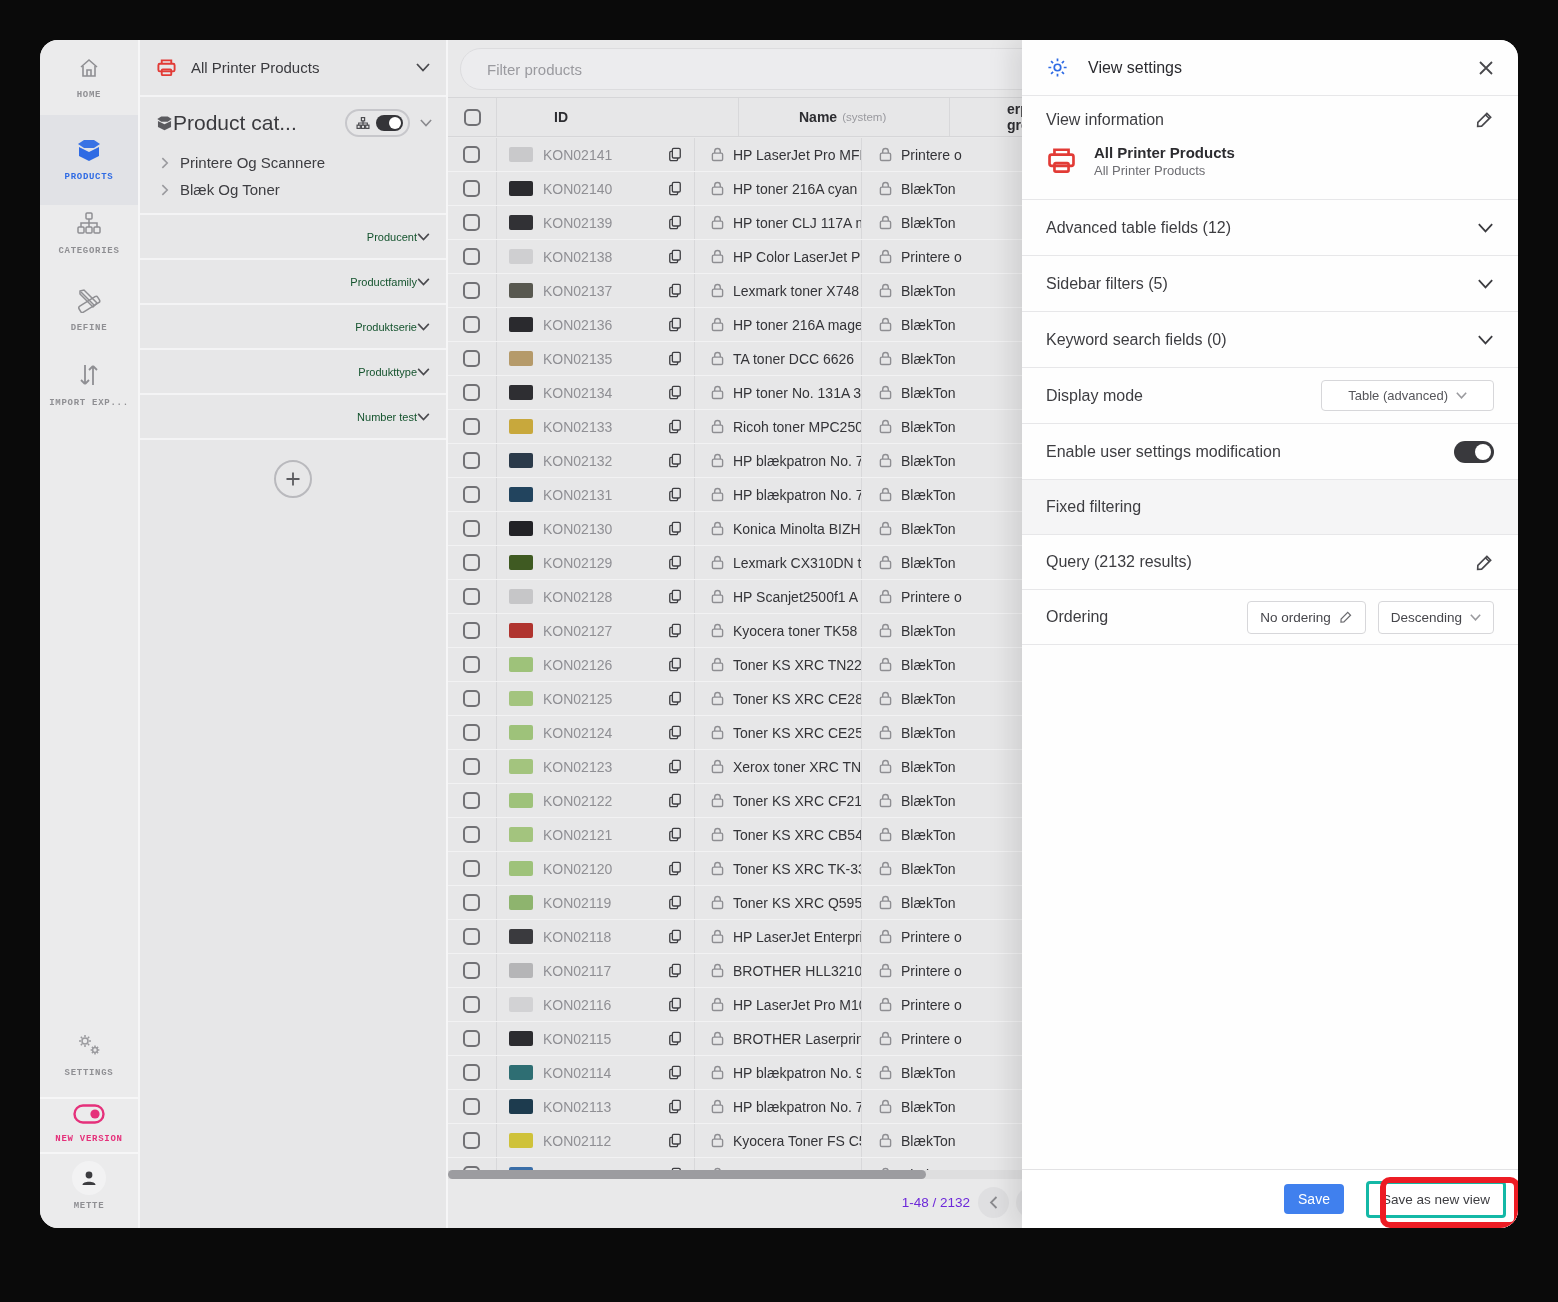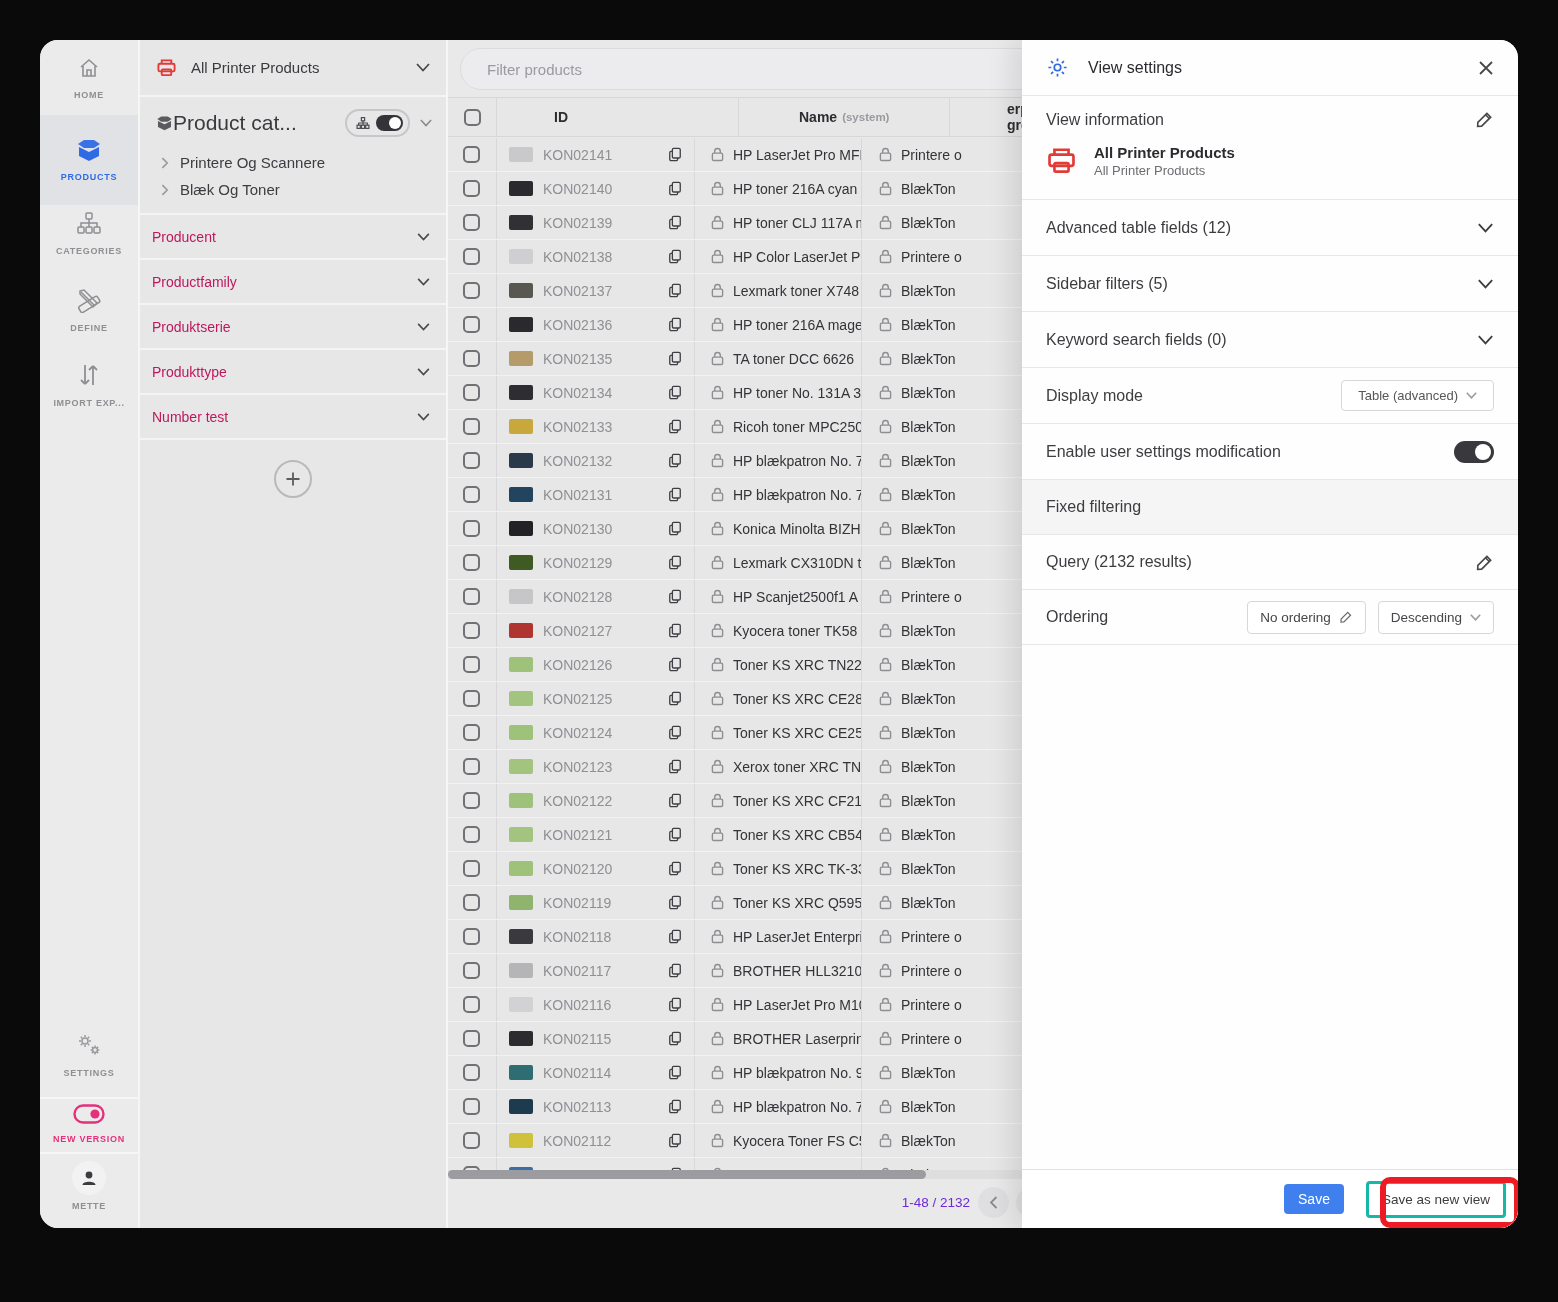--- a/index.html
+++ b/index.html
@@ -5,21 +5,21 @@
   html,body{margin:0;padding:0;background:#0a0a0a;width:1558px;height:1302px;
     font-family:"Liberation Sans",sans-serif;-webkit-font-smoothing:antialiased;}
   *{box-sizing:border-box;}
   .frame{position:relative;width:1558px;height:1302px;background:#0a0a0a;overflow:hidden;}
   .app{position:absolute;left:40px;top:40px;width:1478px;height:1188px;background:#e9e9ea;
     border-radius:18px;overflow:hidden;}
 
   
   .rail{position:absolute;left:0;top:0;width:100px;height:100%;background:#ebebec;border-right:2px solid #f6f6f7;}
   .rail-item{position:absolute;left:0;width:98px;text-align:center;cursor:pointer;}
-  .rail-item .lbl{display:block;margin-top:6px;font-size:9px;letter-spacing:.08em;color:#8f8f93;font-weight:bold;}
+  .rail-item .lbl{display:block;margin-top:6px;font-size:9px;letter-spacing:.08em;color:#8f8f93;font-weight:bold;font-family:Liberation Mono, monospace;}
   .rail-item svg{display:inline-block;}
   .rail-item.active{background:#e1e2e6;}
   .rail-item.active .lbl{color:#2f6be4;}
   .rail-item.pink .lbl{color:#e5317b;}
   .rail-div{position:absolute;left:0;width:98px;height:2px;background:#f6f6f7;}
   .avatar{width:34px;height:34px;border-radius:50%;background:#f2f2f3;margin:0 auto;
     display:flex;align-items:center;justify-content:center;}
 
   
   .filters{position:absolute;left:100px;top:0;width:308px;height:100%;background:#e7e7e8;border-right:2px solid #f6f6f7;}
@@ -29,38 +29,38 @@
   .f-cat-head{height:52px;display:flex;align-items:center;padding:0 14px 0 16px;cursor:pointer;}
   .f-cat-head .txt{margin-left:0;font-size:21px;color:#3a3a3e;flex:1;}
   .pill-toggle{display:flex;align-items:center;gap:6px;border:2px solid #c7c7cb;border-radius:16px;
     padding:4px 5px 4px 9px;margin-right:10px;cursor:pointer;background:transparent;}
   .mini-toggle{width:27px;height:16px;border-radius:8px;background:#343438;position:relative;}
   .mini-toggle::after{content:"";position:absolute;right:2px;top:2px;width:12px;height:12px;border-radius:50%;background:#fff;}
   .tree-item{height:27px;display:flex;align-items:center;padding-left:21px;cursor:pointer;}
   .tree-item .txt{margin-left:11px;font-size:15px;color:#3d3d41;}
   .f-section{height:45px;border-bottom:2px solid #f4f4f5;display:flex;align-items:center;
     padding:0 16px 0 12px;cursor:pointer;}
-  .f-section .txt{flex:1;font-size:14px;color:#be185d;}
+  .f-section .txt{flex:1;font-size:11px;color:#14532d;text-align:right;}
   .f-add{margin-top:20px;text-align:center;}
   .f-add .circle{display:inline-flex;width:38px;height:38px;border-radius:50%;border:2px solid #b9b9bd;
     align-items:center;justify-content:center;cursor:pointer;}
 
   
   .main{position:absolute;left:408px;top:0;width:574px;height:100%;overflow:hidden;background:#e9e9ea;}
   .fp-input{position:absolute;left:12px;top:8px;width:640px;height:42px;border-radius:24px;
     border:1px solid #dcdcde;background:#ececee;padding:0 26px;font-size:15px;color:#55555a;outline:none;
     font-family:"Liberation Sans",sans-serif;}
   .fp-input::placeholder{color:#9a9a9f;}
   .thead,.tr{display:grid;grid-template-columns:49px 198px 167px 1fr;}
   .thead{position:absolute;left:0;top:57px;width:100%;height:40px;background:#e7e7e8;
     border-top:1px solid #d6d6d8;border-bottom:1px solid #d6d6d8;gap:44px;}
   .th{display:flex;align-items:center;font-size:14px;font-weight:bold;color:#2d2d31;
     border-right:1px solid #d8d8da;padding-left:13px;}
   .th.last{border-right:none;}
-  .th .qual{font-weight:bold;font-size:11.5px;color:#9a9a9f;margin-left:5px;}
+  .th .qual{font-weight:normal;font-size:11.5px;color:#9a9a9f;margin-left:5px;}
   .rows{position:absolute;left:0;top:98px;width:100%;height:1032px;overflow:hidden;}
   .tr{height:34px;border-bottom:1.5px solid #f2f2f3;background:#e7e7e8;cursor:pointer;}
   .td{display:flex;align-items:center;border-right:1px solid #d8d8da;overflow:hidden;white-space:nowrap;}
   .td.last{border-right:none;}
   .cb{width:17px;height:17px;border:2px solid #717175;border-radius:5px;margin-left:15px;cursor:pointer;flex:none;}
   .thumb{width:24px;height:15px;border-radius:2px;margin-left:12px;flex:none;}
   .idtext{margin-left:10px;font-size:14px;color:#8f8f94;flex:1;}
   .copy{margin-right:12px;flex:none;cursor:pointer;}
   .lock{margin-left:16px;flex:none;}
   .celltxt{margin-left:9px;font-size:14px;color:#343438;}
@@ -82,21 +82,21 @@
   .p-vi-item{position:absolute;left:24px;top:48px;display:flex;align-items:center;}
   .p-vi-texts{margin-left:17px;}
   .p-vi-name{font-size:15px;font-weight:bold;color:#2c2c30;}
   .p-vi-sub{font-size:13px;color:#6d6d72;margin-top:2px;}
   .p-gray{height:55px;background:#f5f5f6;border-bottom:1px solid #e7e7e9;display:flex;align-items:center;
     padding:0 24px;font-size:16px;color:#3d3d41;flex:none;}
   .p-row{height:56px;border-bottom:1px solid #e7e7e9;display:flex;align-items:center;
     padding:0 24px;flex:none;}
   .p-row .lab{font-size:16px;color:#3d3d41;flex:1;}
   .sel{display:flex;align-items:center;gap:8px;border:1px solid #d7d7da;border-radius:4px;
-    padding:7px 16px;font-size:13px;color:#56565b;cursor:pointer;background:#fff;}
+    padding:7px 26px;font-size:13px;color:#56565b;cursor:pointer;background:#fff;}
   .toggle-on{width:40px;height:22px;border-radius:11px;background:#39393d;position:relative;cursor:pointer;flex:none;}
   .toggle-on::after{content:"";position:absolute;right:3px;top:3px;width:16px;height:16px;border-radius:50%;background:#fff;}
   .ord-btn{display:flex;align-items:center;gap:8px;border:1px solid #d7d7da;border-radius:4px;
     padding:8px 12px;font-size:13.5px;color:#46464b;cursor:pointer;background:#fff;}
   .p-spacer{flex:1;}
   .p-footer{height:59px;border-top:1px solid #e2e2e4;display:flex;align-items:center;
     justify-content:flex-end;gap:22px;padding-right:12px;flex:none;background:#fff;}
   .btn-save{background:#4080ee;color:#fff;border:none;border-radius:4px;padding:7px 14px;
     font-size:14px;cursor:pointer;font-family:"Liberation Sans",sans-serif;}
   .btn-savenew{background:#fff;color:#3d3d41;border:3px solid #14b8a6;border-radius:4px;

